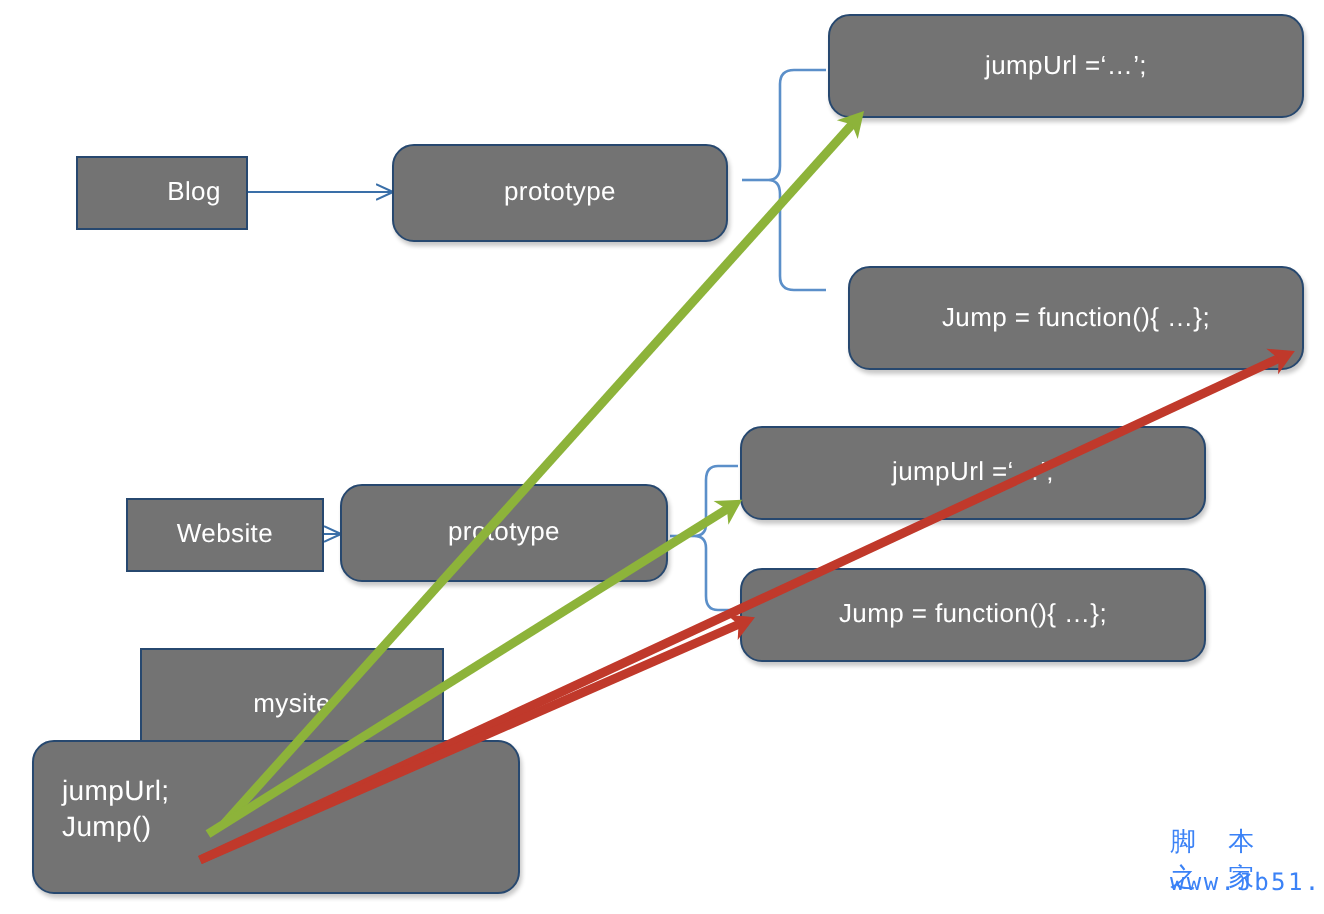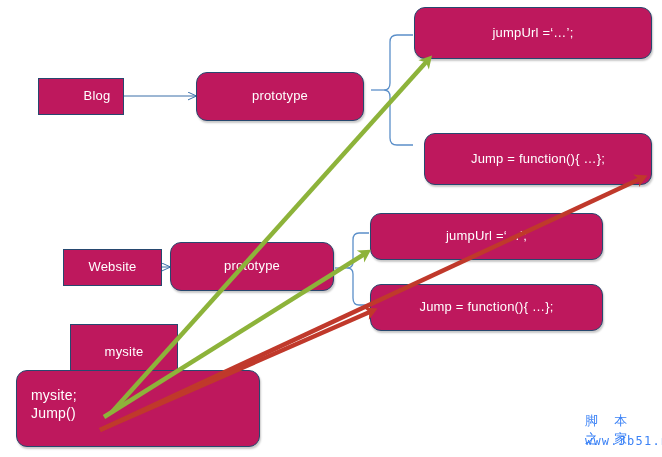--- a/index.html
+++ b/index.html
@@ -11,21 +11,21 @@
     position: relative;
     width: 662px;
     height: 457px;
     background: #ffffff;
     overflow: hidden;
     font-family: "Liberation Sans", sans-serif;
   }
   .node {
     position: absolute;
     box-sizing: border-box;
-    background: #be185d;
+    background: #737373;
     border: 1px solid #27486F;
     color: #FFFFFF;
     display: flex;
     align-items: center;
     justify-content: center;
     text-align: center;
     font-size: 13px;
     letter-spacing: 0.2px;
     line-height: 1.25;
     user-select: none;
@@ -135,26 +135,26 @@
   </div>
 
   <div class="node rounded" style="left:370px; top:213px; width:233px; height:47px;">
     <span class="label">jumpUrl =‘…’;</span>
   </div>
 
   <div class="node rounded" style="left:370px; top:284px; width:233px; height:47px;">
     <span class="label">Jump = function(){ …};</span>
   </div>
 
-  <div class="node sharp back" style="left:70px; top:324px; width:108px; height:56px;">
+  <div class="node sharp back" style="left:70px; top:324px; width:152px; height:56px;">
     <span class="label">mysite</span>
   </div>
 
   <div class="node rounded left-text" style="left:16px; top:370px; width:244px; height:77px; font-size:14px;">
-    <span class="label">mysite;
+    <span class="label">jumpUrl;
 Jump()</span>
   </div>
 
   <svg class="overlay over" viewBox="0 0 662 457" xmlns="http://www.w3.org/2000/svg">
     <defs>
       <marker id="greenhead" markerWidth="16" markerHeight="16" refX="7" refY="8" orient="auto" markerUnits="userSpaceOnUse">
         <path d="M0.5,1 L13,8 L0.5,15 L4,8 Z" fill="#8DB33A"></path>
       </marker>
       <marker id="redhead" markerWidth="16" markerHeight="16" refX="7" refY="8" orient="auto" markerUnits="userSpaceOnUse">
         <path d="M0.5,1 L13,8 L0.5,15 L4,8 Z" fill="#C0392B"></path>

